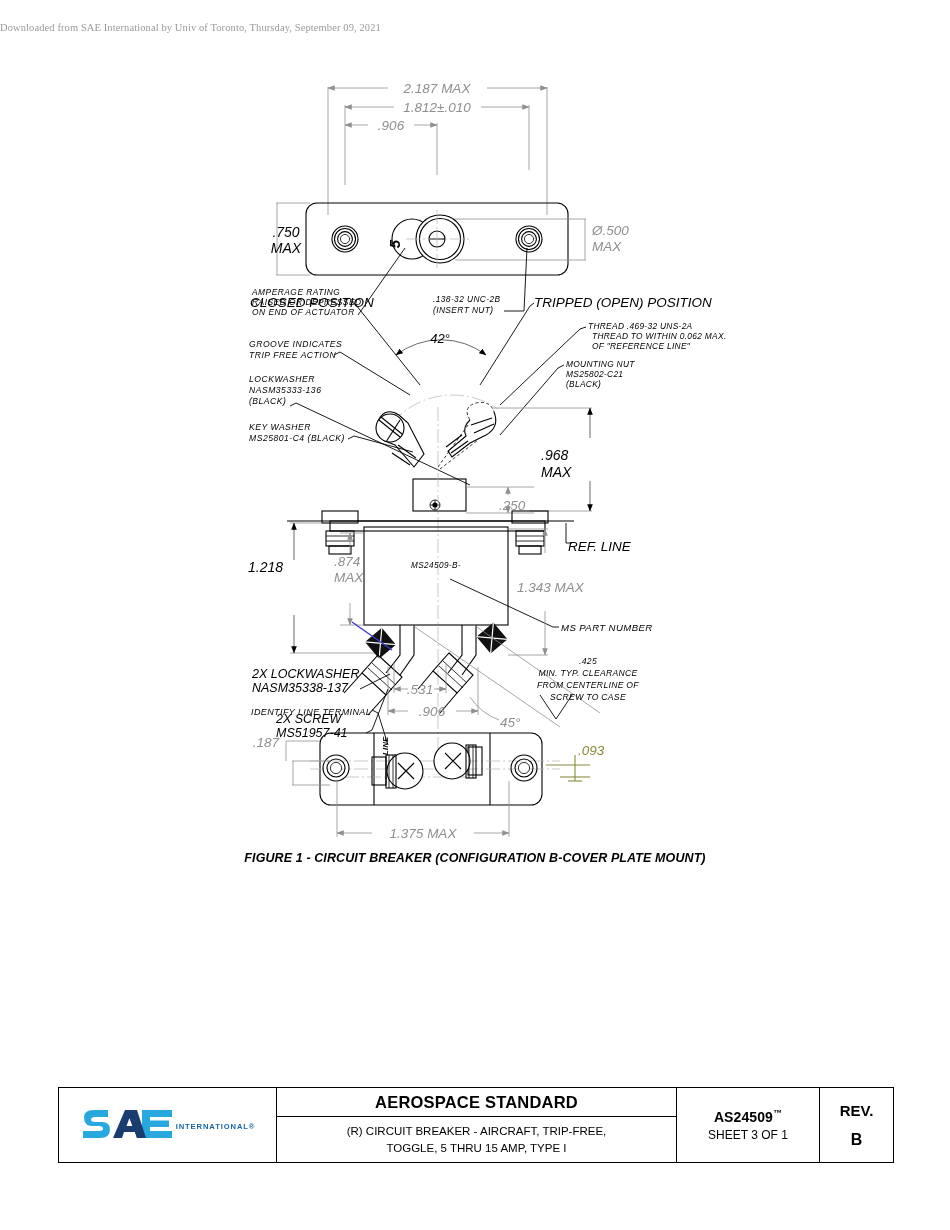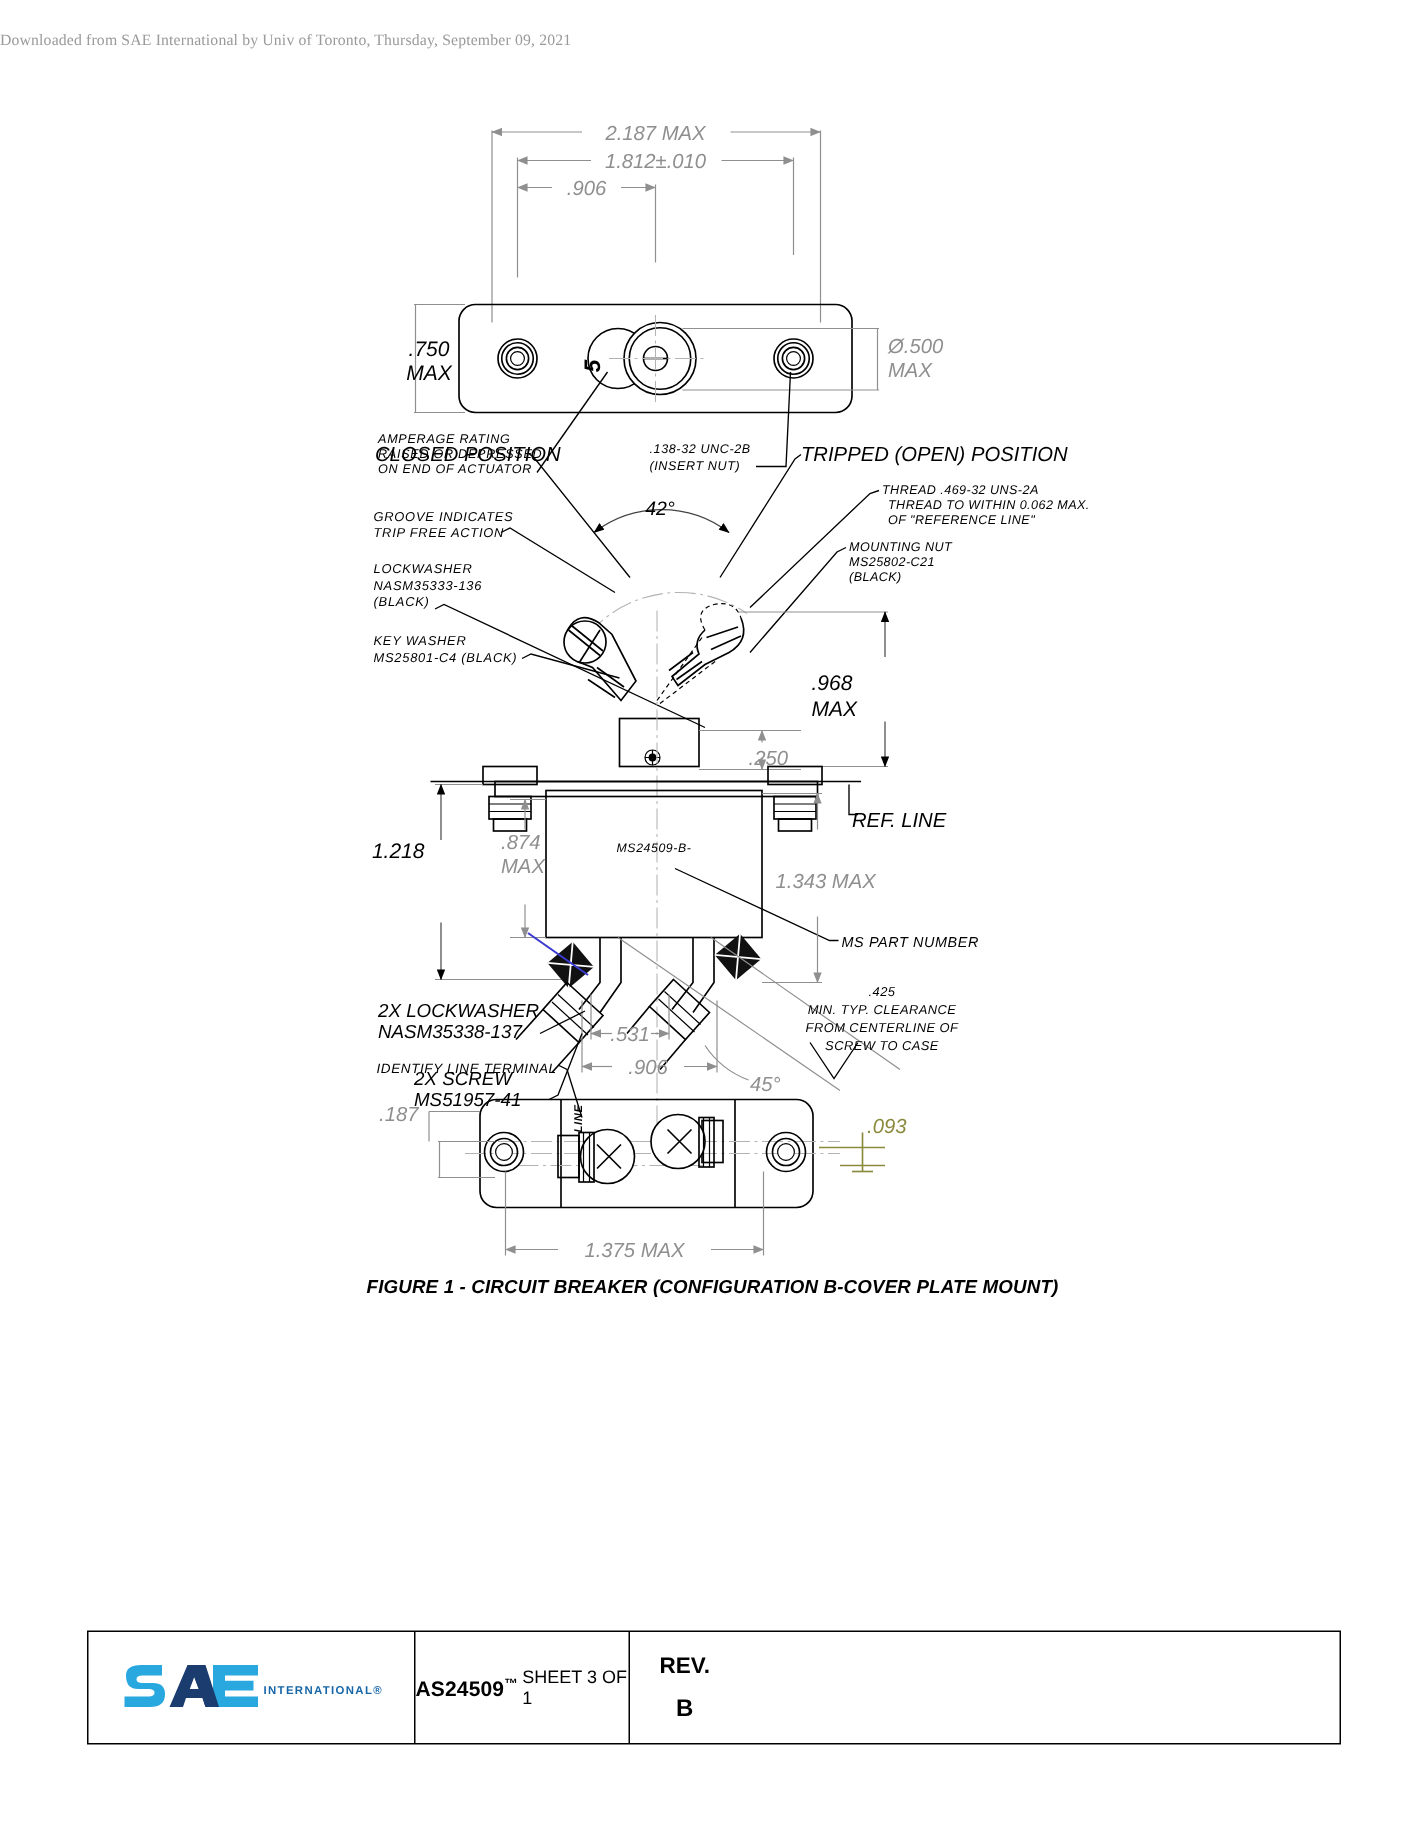--- a/index.html
+++ b/index.html
@@ -70,21 +70,21 @@
     flex:1;
     display:flex;align-items:center;justify-content:center;
     text-align:center;
     font-size:11.5px;
     line-height:1.45;
     box-sizing:border-box;
   }
   .tb-doc{
     width:143px;
     border-right:1.6px solid #000;
-    display:flex;
+    display:flex;flex-direction:column;
     align-items:center;justify-content:center;
     box-sizing:border-box;
     gap:3px;
   }
   .tb-doc-num{font-size:14px;font-weight:bold;letter-spacing:.1px;}
   .tb-doc-num .tm{font-size:9px;vertical-align:super;font-weight:bold;}
   .tb-doc-sheet{font-size:12px;}
   .tb-rev{
     width:73px;
     display:flex;flex-direction:column;
@@ -514,20 +514,29 @@
         <svg width="96" height="34" viewBox="0 0 96 34">
           <path d="M4 9 Q4 2 14 2 L28 2 L28 9 L15 9 Q11 9 11 11.5 Q11 14 15 14 L22 14 Q30 14 30 21.5 Q30 30 20 30 L3 30 L3 23 L19 23 Q23 23 23 20.5 Q23 18 19 18 L12 18 Q4 18 4 9 Z" fill="#29a8e0"></path>
           <path d="M33 30 L45 2 L54 2 L66 30 L57 30 L55 24 L44 24 L42 30 Z M46.5 18 L52.5 18 L49.5 10 Z" fill="#1b3c6e"></path>
           <path d="M62 2 L92 2 L92 9 L70 9 L70 12.5 L89 12.5 L89 19 L70 19 L70 23 L92 23 L92 30 L62 30 Z" fill="#29a8e0"></path>
           <path d="M57 2 L66 30 L57 30 L55 24 L44 24 L46.5 18 L52.5 18 L49.5 10 L53 2 Z" fill="#1b3c6e"></path>
         </svg>
         <div class="sae-int">INTERNATIONAL®</div>
       </div>
     </div>
 
+    <div class="tb-mid">
+      <div class="tb-mid-top">AEROSPACE STANDARD</div>
+      <div class="tb-mid-bot">
+        <div>
+          <div>(R) CIRCUIT BREAKER - AIRCRAFT, TRIP-FREE,</div>
+          <div>TOGGLE, 5 THRU 15 AMP, TYPE I</div>
+        </div>
+      </div>
+    </div>
 
     <div class="tb-doc">
       <div class="tb-doc-num"><span>AS24509</span><span class="tm">™</span></div>
       <div class="tb-doc-sheet">SHEET 3 OF 1</div>
     </div>
 
     <div class="tb-rev">
       <div class="tb-rev-label">REV.</div>
       <div class="tb-rev-value">B</div>
     </div>

